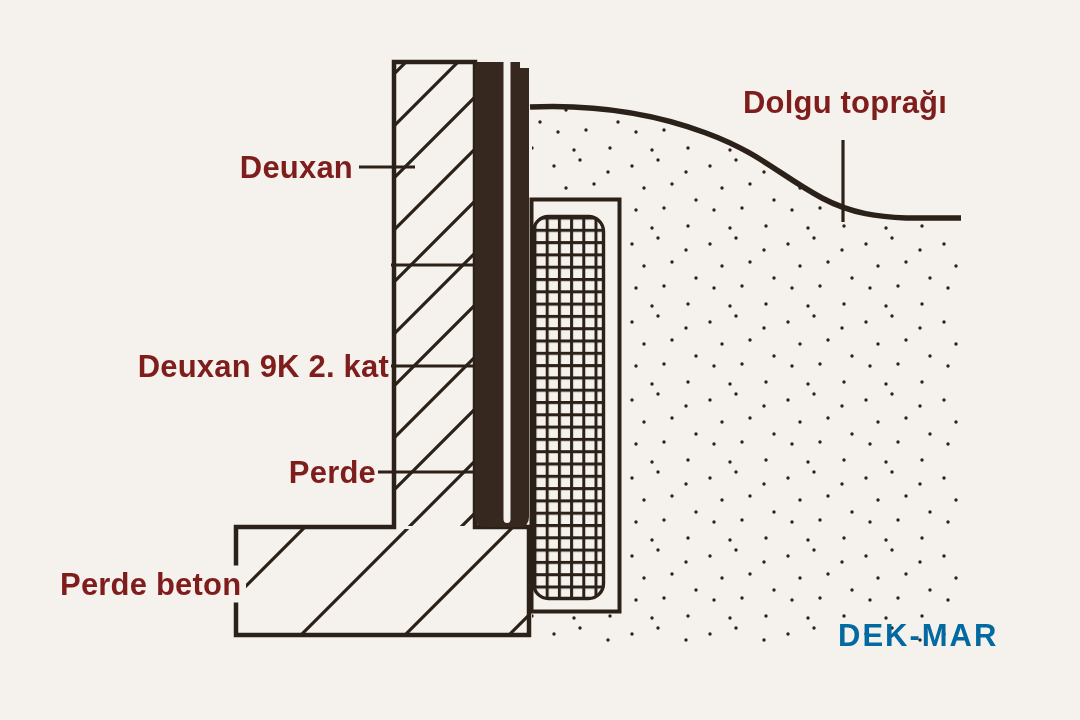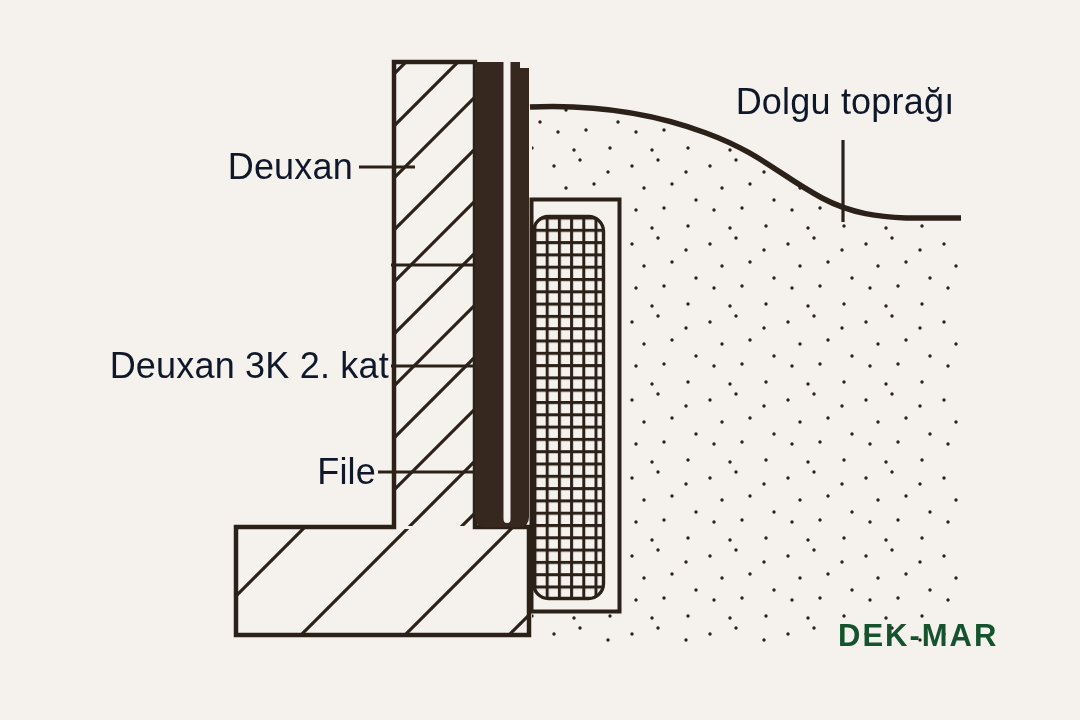--- a/index.html
+++ b/index.html
@@ -6,37 +6,37 @@
   .canvas{
     position:relative;
     width:1080px;height:720px;
     background:#f5f2ed;
     overflow:hidden;
     font-family:"Liberation Sans","DejaVu Sans",sans-serif;
   }
   .canvas svg{position:absolute;left:0;top:0;}
   .label{
     position:absolute;
-    font-size:36px;
-    font-weight:400;
-    color:#0f172a;
+    font-size:31px;
+    font-weight:700;
+    color:#7f1d1d;
     white-space:nowrap;
     letter-spacing:0.2px;
     line-height:1;
   }
   .anchor-right{transform:translate(-100%,-50%);}
   .anchor-left{transform:translate(0,-50%);}
   .anchor-center{transform:translate(-50%,-50%);}
   .halo{background:#f5f2ed;padding:3px 5px 3px 0;}
   .watermark{
     position:absolute;
     font-size:31px;
     font-weight:700;
     letter-spacing:2px;
-    color:#14532d;
+    color:#0369a1;
     white-space:nowrap;
     transform:translate(0,-50%);
   }
 </style>
 </head>
 <body>
 
 <div class="canvas">
 
   <svg width="1080" height="720" viewBox="0 0 1080 720">
@@ -104,22 +104,23 @@
       <line x1="391" y1="265" x2="475" y2="265"></line>
       <line x1="391" y1="366" x2="475" y2="366"></line>
       <line x1="378" y1="472" x2="475" y2="472"></line>
       <line x1="843" y1="140" x2="843" y2="222"></line>
     </g>
   </svg>
 
   <div class="label anchor-right" style="left:353px;top:167px;">Deuxan</div>
 
 
-  <div class="label anchor-right" style="left:389px;top:366px;">Deuxan 3K 2. kat</div>
+  <div class="label anchor-right" style="left:389px;top:366px;">Deuxan 9K 2. kat</div>
 
-  <div class="label anchor-right" style="left:376px;top:472px;">File</div>
+  <div class="label anchor-right" style="left:376px;top:472px;">Perde</div>
 
+  <div class="label anchor-left halo" style="left:60px;top:584px;">Perde beton</div>
 
   <div class="label anchor-center" style="left:845px;top:102px;">Dolgu toprağı</div>
 
   <div class="watermark" style="left:838px;top:636px;">DEK-MAR</div>
 
 </div>
 
 </body></html>

